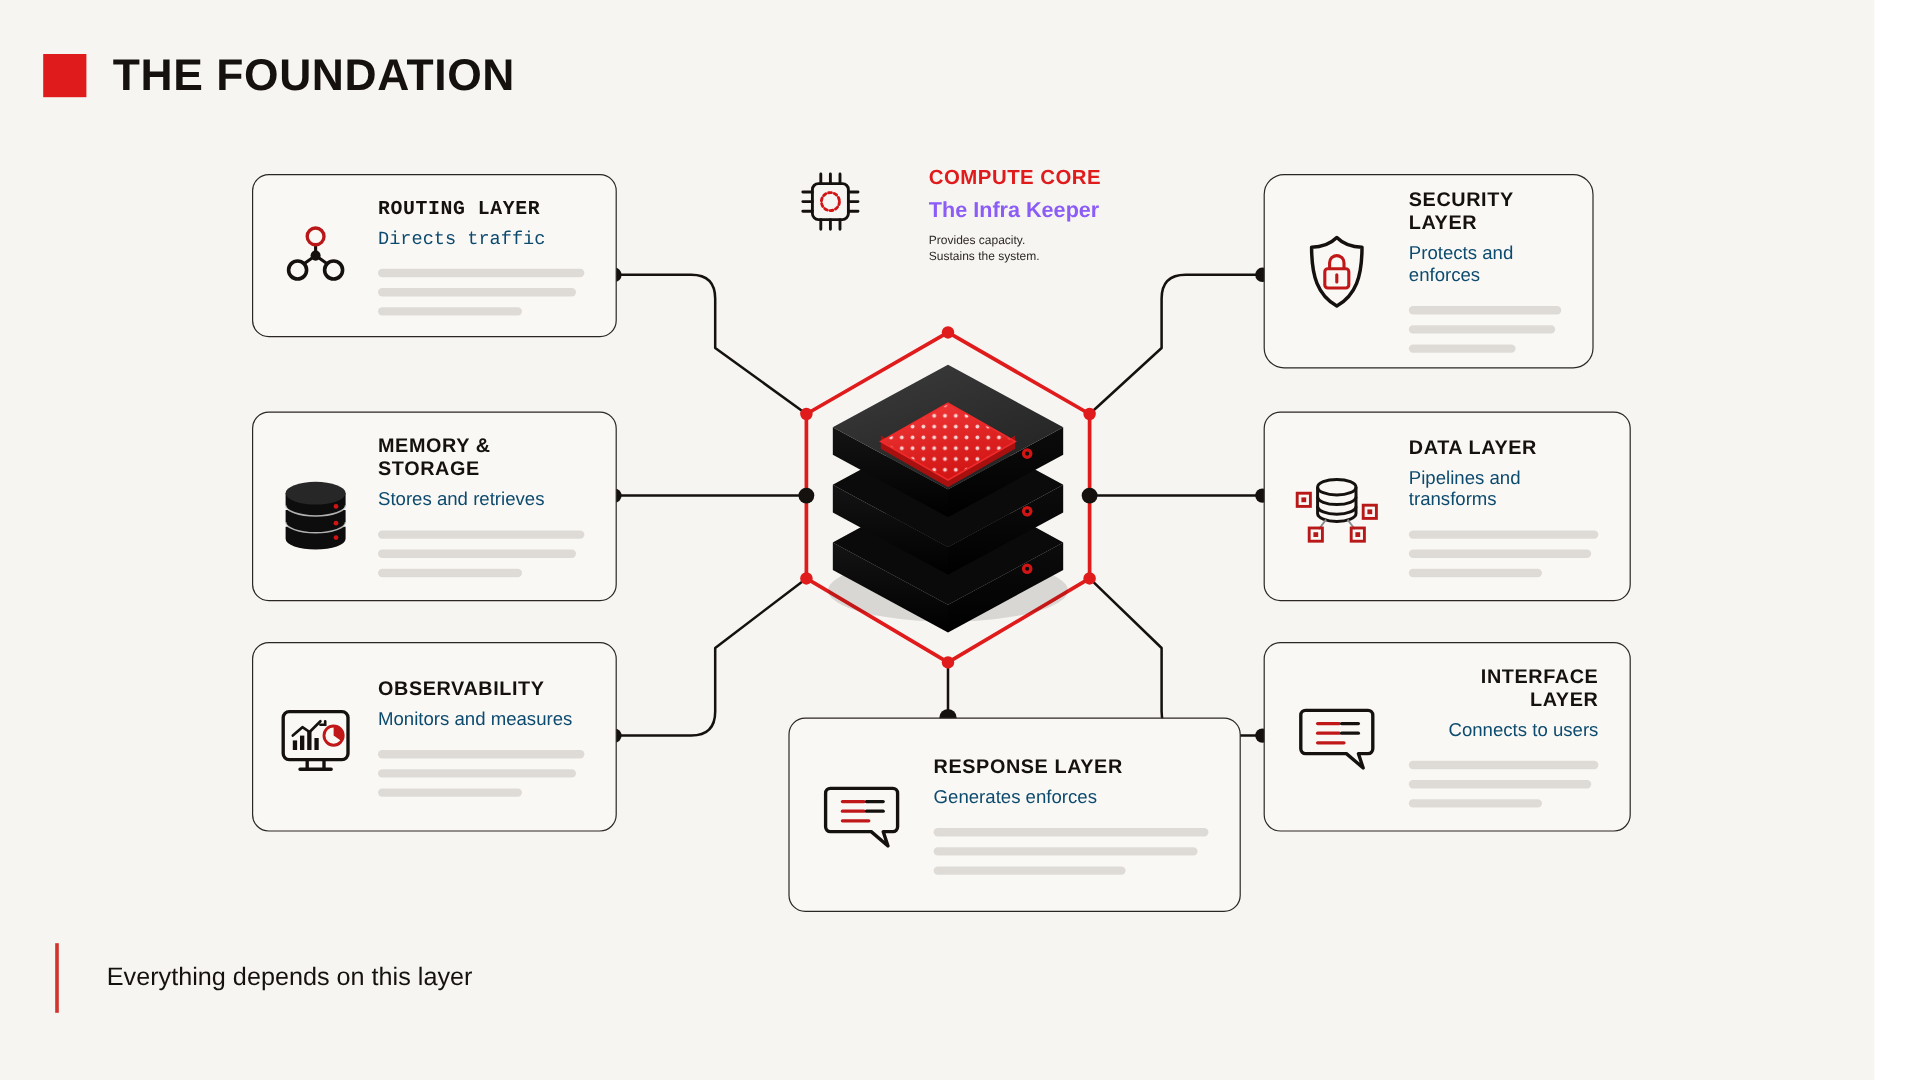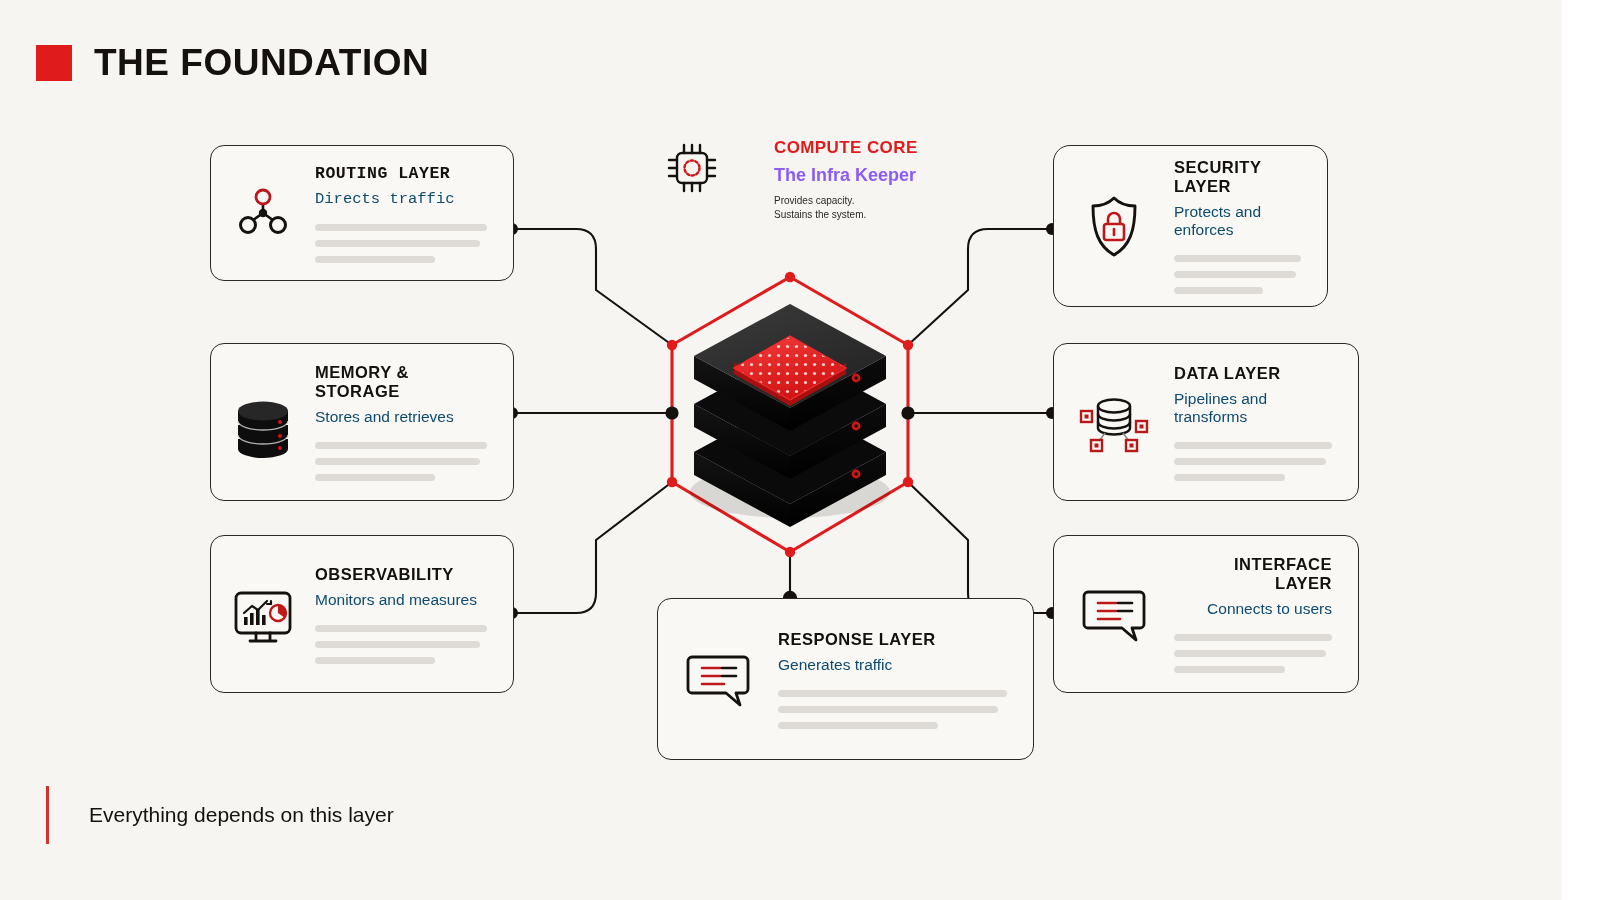--- a/index.html
+++ b/index.html
@@ -466,21 +466,21 @@
             <path d="M22,25 h18" stroke="#c01818"></path>
             <path d="M42,25 h14" stroke="#14110f"></path>
             <path d="M22,33 h18" stroke="#c01818"></path>
             <path d="M42,33 h14" stroke="#14110f"></path>
             <path d="M22,41 h22" stroke="#c01818"></path>
           </g>
         </svg>
       </div>
       <div class="card-body">
         <div class="card-title">RESPONSE LAYER</div>
-        <div class="card-sub">Generates traffic</div>
+        <div class="card-sub">Generates enforces</div>
         <div class="bars">
           <div class="bar w100"></div>
             <div class="bar w96"></div>
             <div class="bar w70"></div>
         </div>
       </div>
     </div>
   </div>
 
   <div class="footer">

